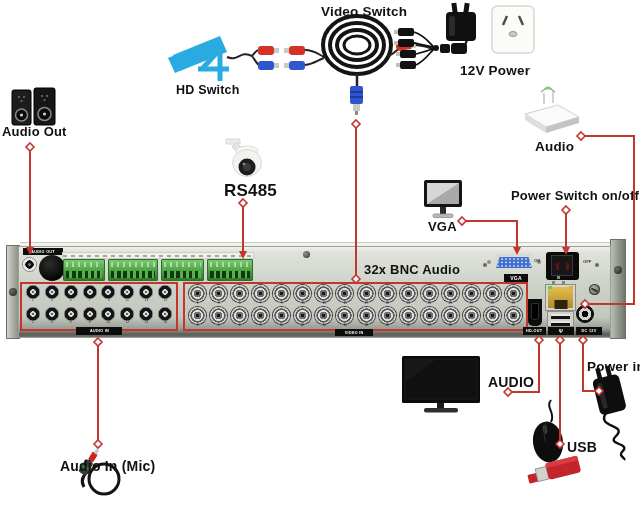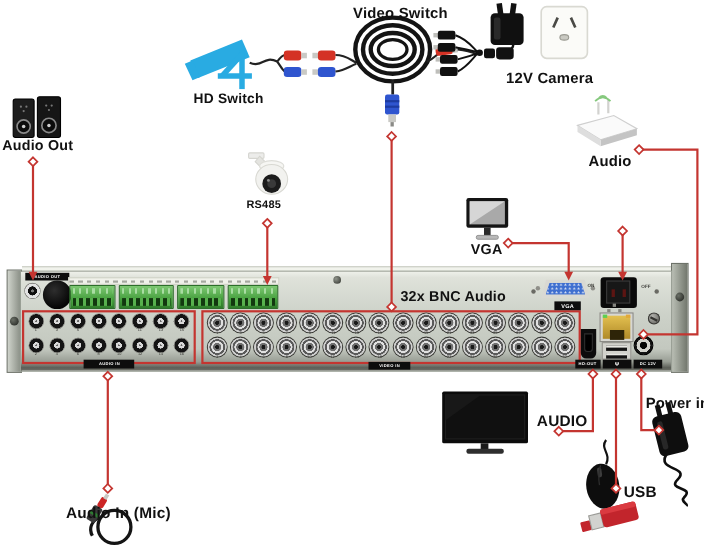--- a/index.html
+++ b/index.html
@@ -499,23 +499,24 @@
   <div class="pstrip" style="left:548px;top:327px;width:26px;height:8px">
     <span class="t5">Ψ</span>
   </div>
   <div class="pstrip" style="left:576px;top:327px;width:26px;height:8px">
     <span class="t4">DC 12V</span>
   </div>
 
   <div class="lbl" style="left:2px;top:124px;font-size:13px">Audio Out</div>
   <div class="lbl" style="left:176px;top:83px;font-size:12.5px">HD Switch</div>
   <div class="lbl" style="left:321px;top:4px;font-size:13.5px">Video Switch</div>
-  <div class="lbl" style="left:460px;top:63px;font-size:13.5px">12V Camera</div>
-  <div class="lbl" style="left:224px;top:181px;font-size:10px">RS485</div>
+  <div class="lbl" style="left:460px;top:63px;font-size:13.5px">12V Power</div>
+  <div class="lbl" style="left:224px;top:181px;font-size:17px">RS485</div>
   <div class="lbl" style="left:535px;top:139px;font-size:13.5px">Audio</div>
+  <div class="lbl" style="left:511px;top:188px;font-size:13px">Power Switch on/off</div>
   <div class="lbl" style="left:428px;top:219px;font-size:13px">VGA</div>
   <div class="lbl" style="left:488px;top:374px;font-size:14px">AUDIO</div>
   <div class="lbl" style="left:587px;top:359px;font-size:13.5px">Power in</div>
   <div class="lbl" style="left:567px;top:439px;font-size:14px">USB</div>
   <div class="lbl" style="left:60px;top:458px;font-size:14px">Audio In (Mic)</div>
 
   <svg class="layer" width="640" height="506" viewBox="0 0 640 506">
     <g stroke="#c43530" stroke-width="2" fill="none">
       <path d="M30,147 V248"></path>
       <path d="M243,203 V252"></path>

